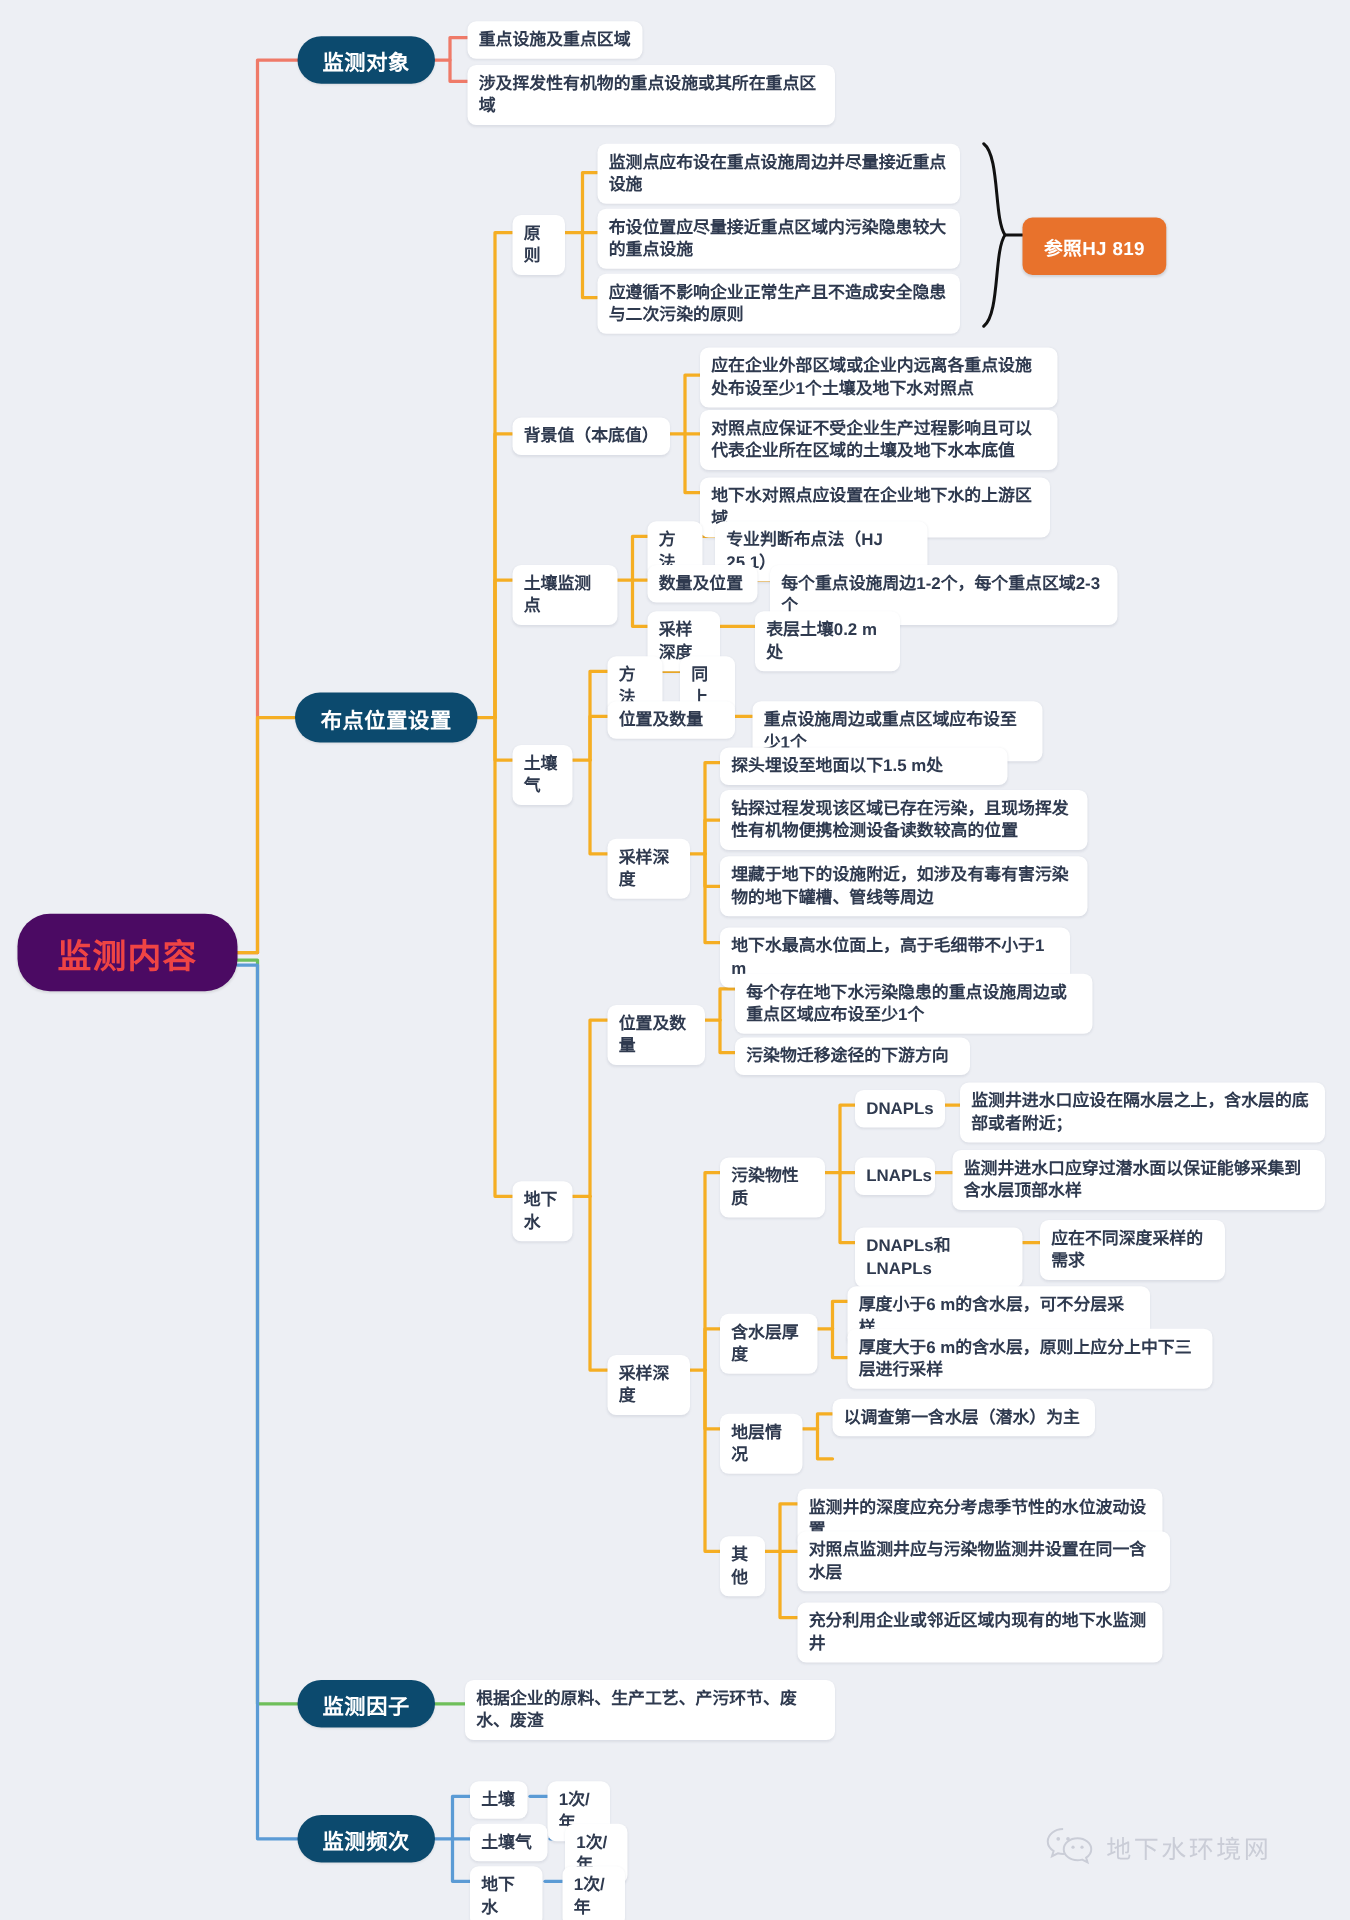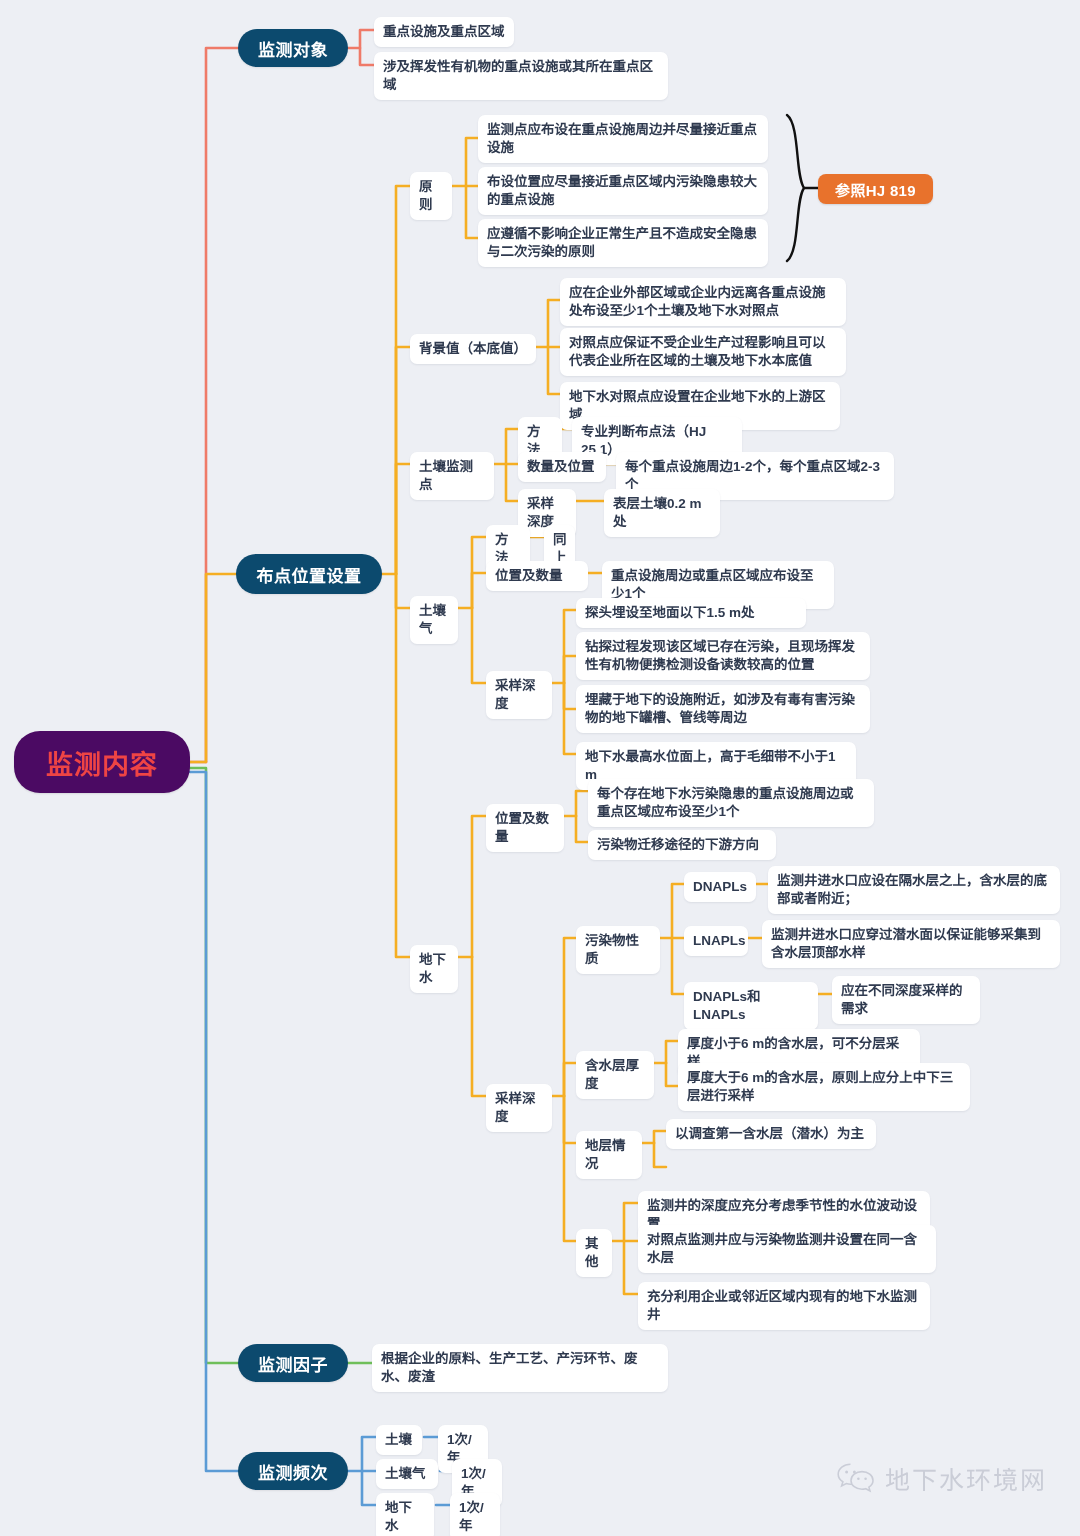--- a/index.html
+++ b/index.html
@@ -45,21 +45,21 @@
     justify-content:center;text-align:center;
     box-shadow:0 1px 2px rgba(0,0,0,.12);
   }
 
   
   .watermark{
     position:absolute;display:flex;align-items:center;gap:9px;
     color:#c9ccd6;opacity:.95;
   }
   .watermark .wm-text{
-    font-size:25px;font-weight:normal;letter-spacing:2px;color:#c9ccd6;
+    font-size:20px;font-weight:normal;letter-spacing:2px;color:#c9ccd6;
   }
   .wm-icon{width:40px;height:34px;display:block;}
 </style>
 </head>
 <body>
 
 <div id="canvas">
 
   <svg id="links" viewBox="0 0 1080 1536">
     <g fill="none" stroke-linecap="round" stroke-linejoin="round" stroke-width="2.6">
@@ -187,21 +187,21 @@
   </div>
   <div class="node box" style="left:478px;top:115px;width:290px;">
     <span class="txt">监测点应布设在重点设施周边并尽量接近重点设施</span>
   </div>
   <div class="node box" style="left:478px;top:167px;width:290px;">
     <span class="txt">布设位置应尽量接近重点区域内污染隐患较大的重点设施</span>
   </div>
   <div class="node box" style="left:478px;top:219px;width:290px;">
     <span class="txt">应遵循不影响企业正常生产且不造成安全隐患与二次污染的原则</span>
   </div>
-  <div class="node badge" style="left:818px;top:174px;width:115px;height:30px;">
+  <div class="node badge" style="left:818px;top:174px;width:115px;height:46px;">
     <span class="txt">参照HJ 819</span>
   </div>
 
   <div class="node box" style="left:410px;top:334px;width:126px;">
     <span class="txt">背景值（本底值）</span>
   </div>
   <div class="node box" style="left:560px;top:278px;width:286px;">
     <span class="txt">应在企业外部区域或企业内远离各重点设施处布设至少1个土壤及地下水对照点</span>
   </div>
   <div class="node box" style="left:560px;top:328px;width:286px;">
@@ -232,21 +232,21 @@
   <div class="node box" style="left:604px;top:489px;width:116px;">
     <span class="txt">表层土壤0.2 m处</span>
   </div>
 
   <div class="node box" style="left:410px;top:596px;width:48px;">
     <span class="txt">土壤气</span>
   </div>
   <div class="node box" style="left:486px;top:525px;width:44px;">
     <span class="txt">方法</span>
   </div>
-  <div class="node box" style="left:544px;top:525px;width:31px;">
+  <div class="node box" style="left:544px;top:525px;width:44px;">
     <span class="txt">同上</span>
   </div>
   <div class="node box" style="left:486px;top:561px;width:102px;">
     <span class="txt">位置及数量</span>
   </div>
   <div class="node box" style="left:602px;top:561px;width:232px;">
     <span class="txt">重点设施周边或重点区域应布设至少1个</span>
   </div>
   <div class="node box" style="left:486px;top:671px;width:66px;">
     <span class="txt">采样深度</span>

